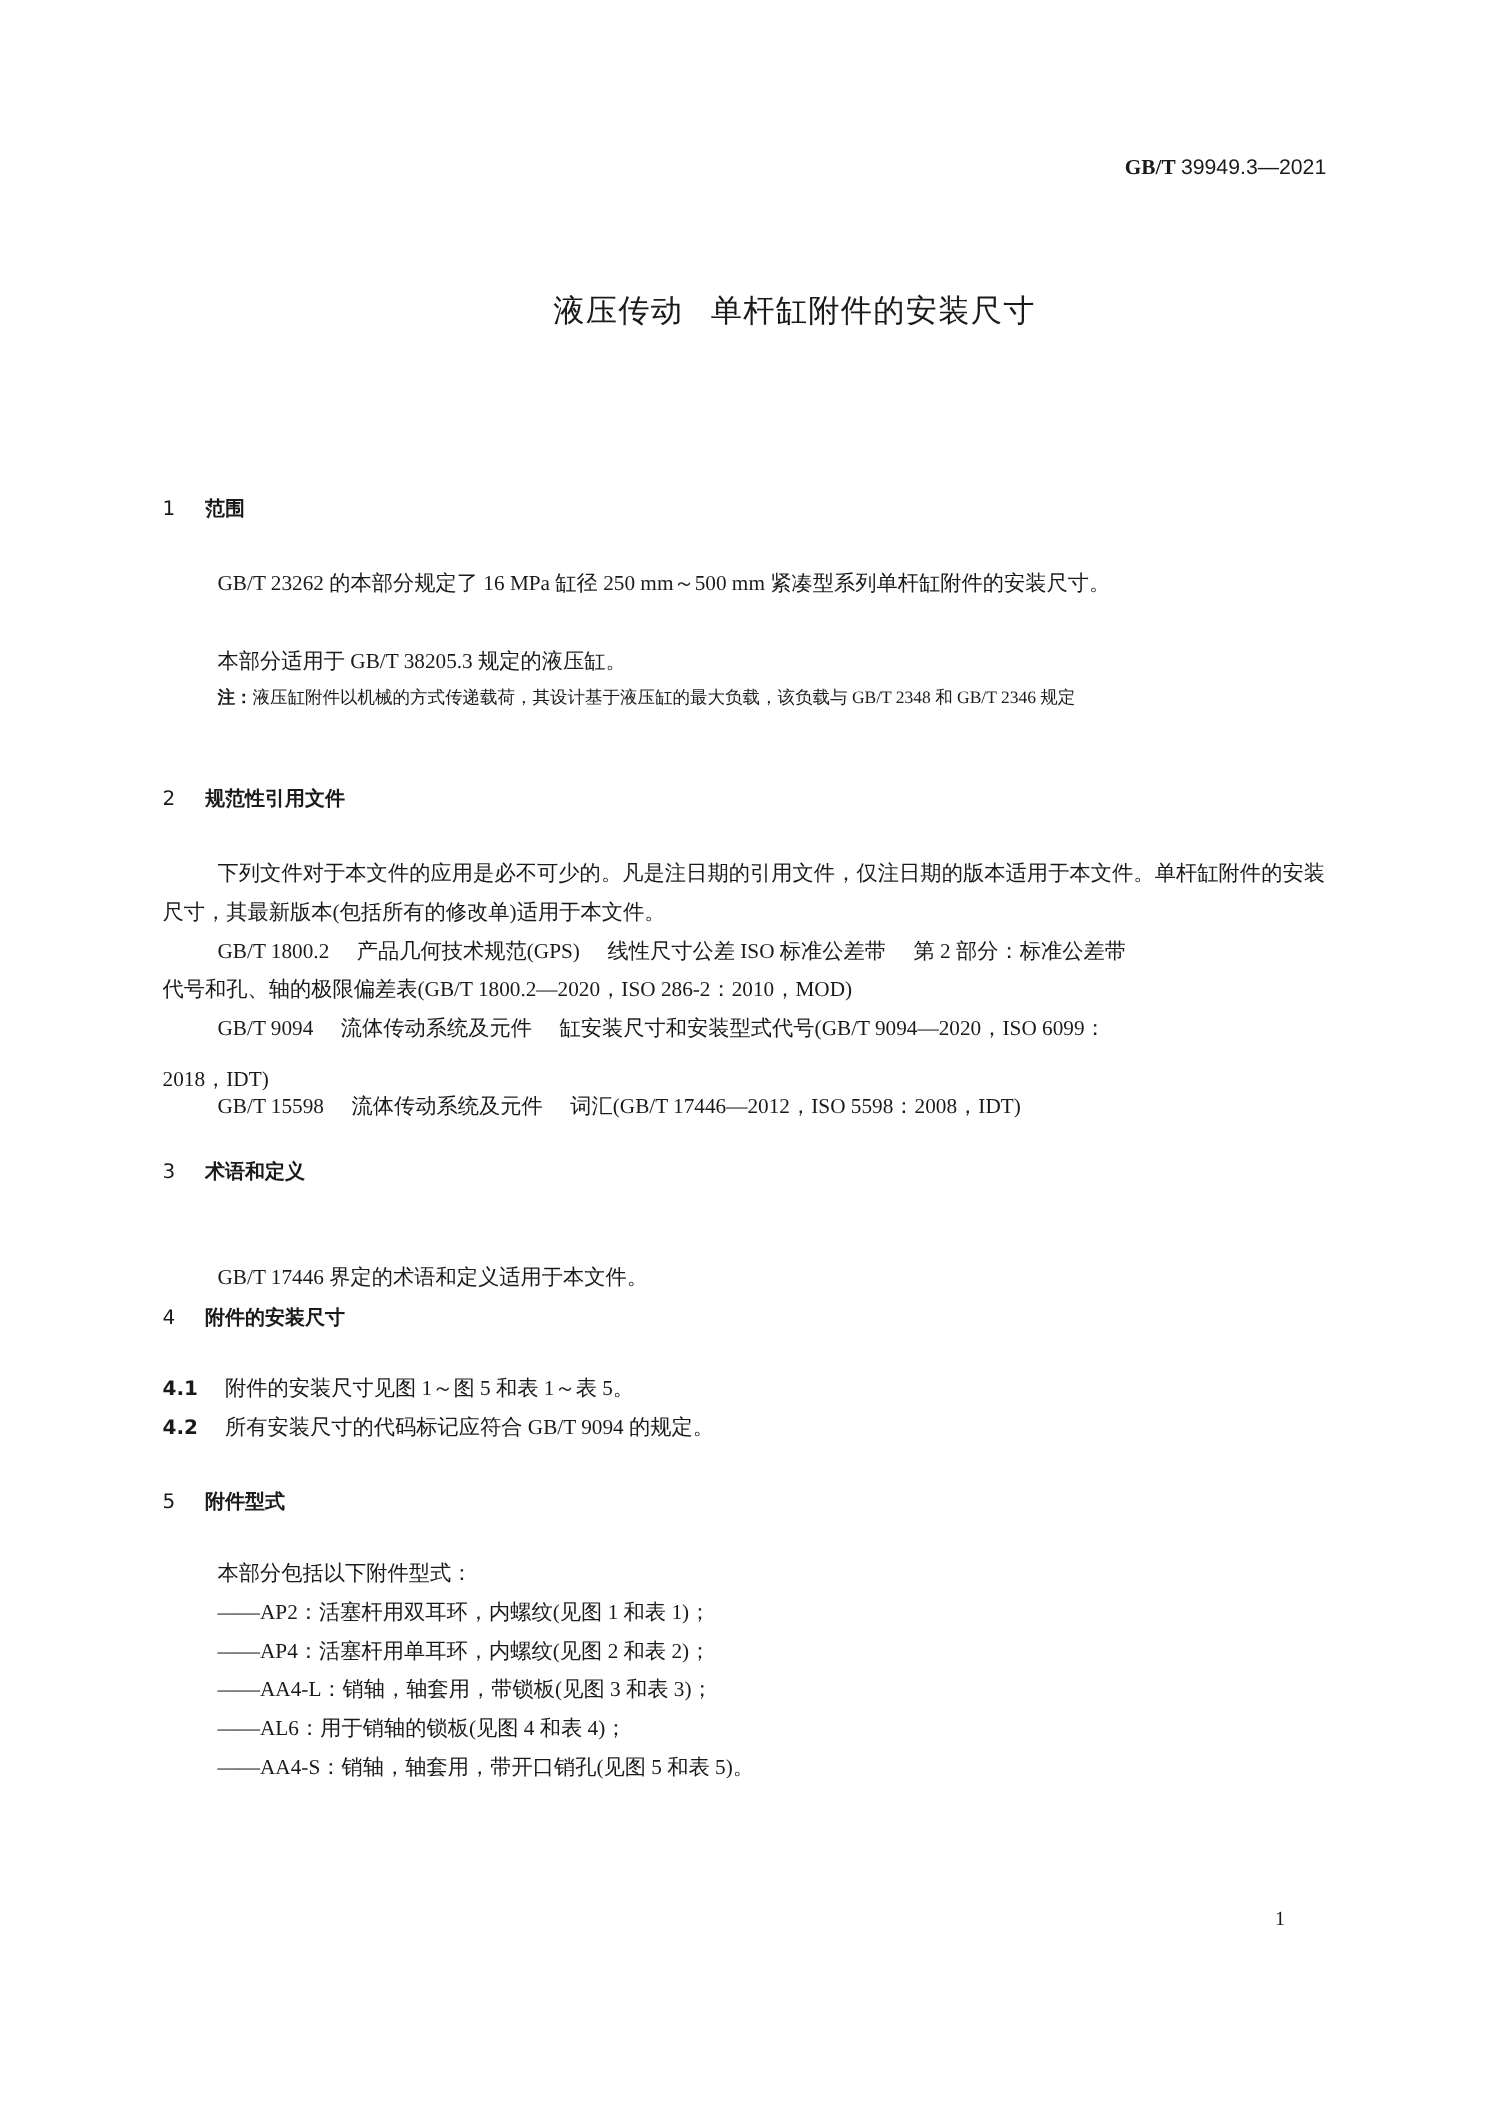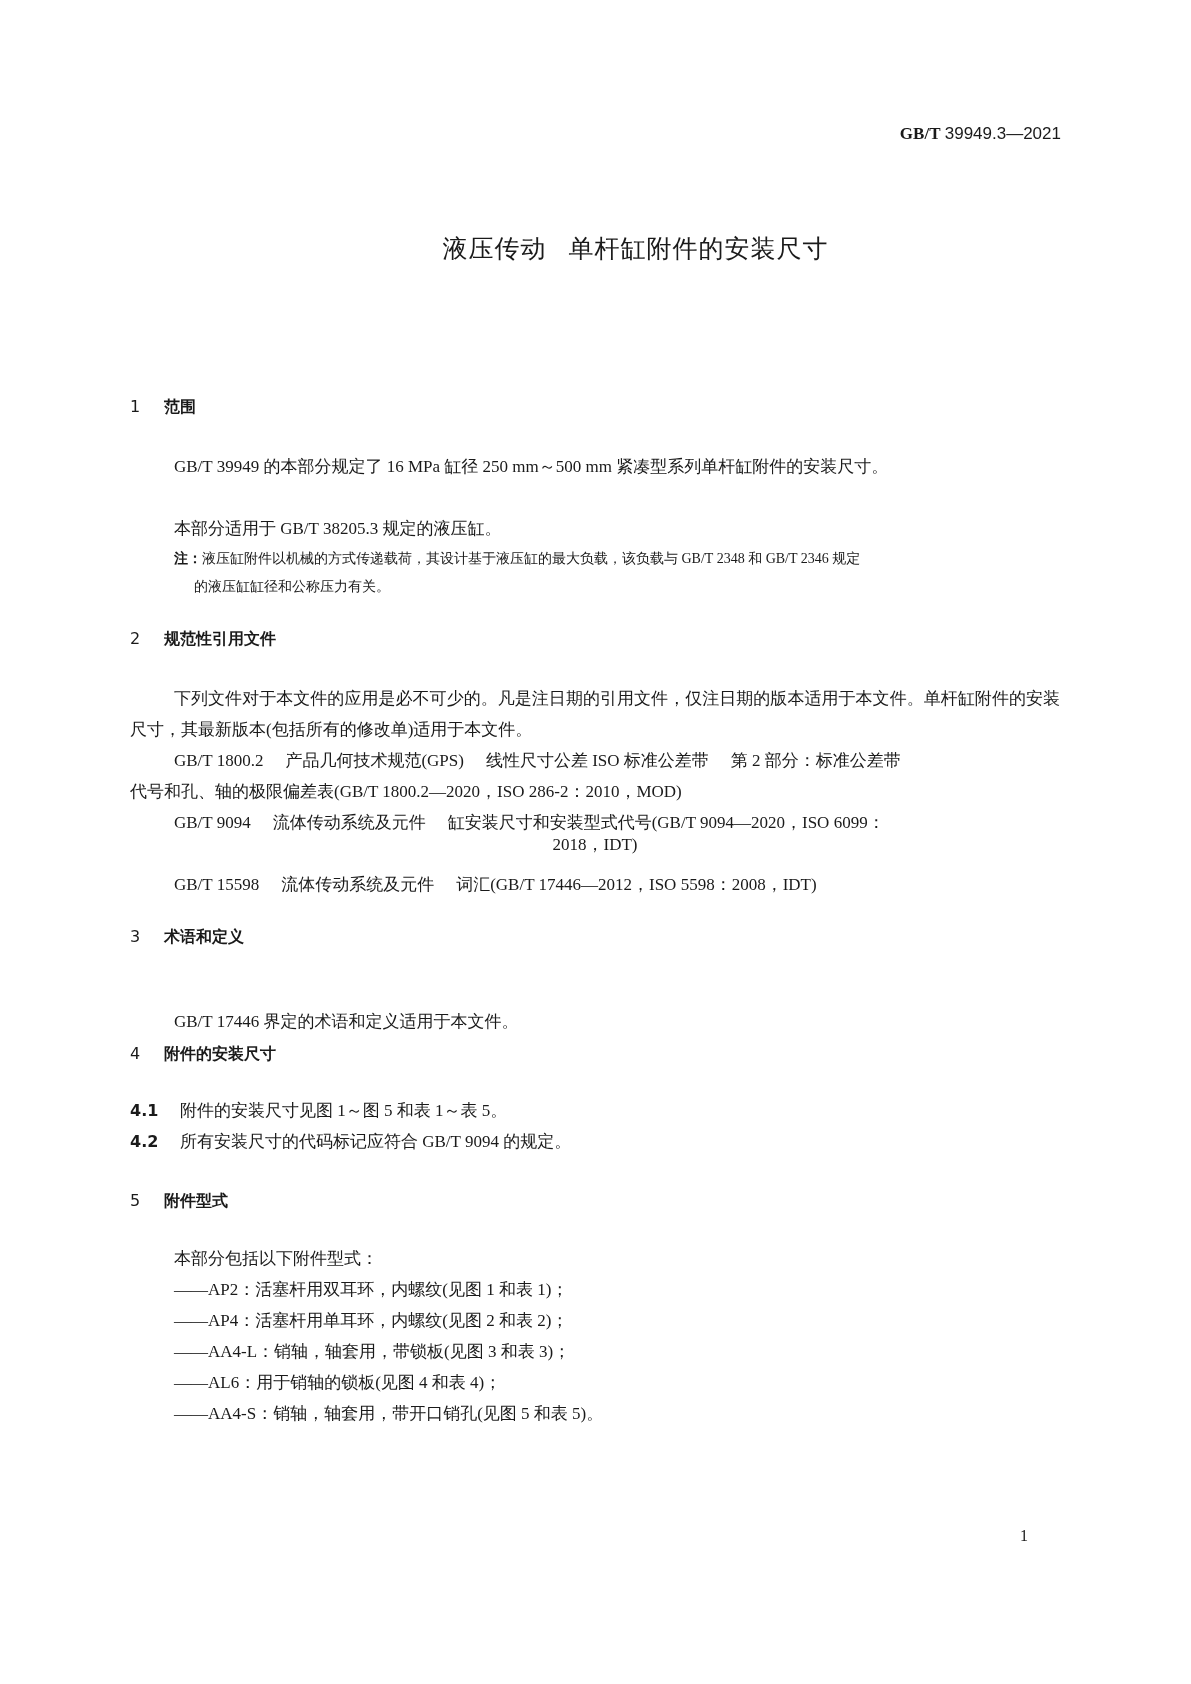--- a/index.html
+++ b/index.html
@@ -33,41 +33,40 @@
 
 <div class="title-block">
   <div>
     <span>液压传动</span><span class="gap"></span><span>单杆缸附件的安装尺寸</span>
   </div>
 </div>
 
 <div class="sec-heading" style="top:397px;">
   <span class="num">1</span><span>范围</span>
 </div>
-<div class="para indent" style="top:451px;">GB/T 39949 的本部分规定了 16 MPa 缸径 250 mm～500 mm 紧凑型系列单杆缸附件的安装尺寸。</div>
+<div class="para indent" style="top:451px;">GB/T 23262 的本部分规定了 16 MPa 缸径 250 mm～500 mm 紧凑型系列单杆缸附件的安装尺寸。</div>
 <div class="line" style="top:513px; padding-left:44px;">本部分适用于 GB/T 38205.3 规定的液压缸。</div>
 <div class="note" style="top:544px;">
   <span class="lbl">注：</span><span>液压缸附件以机械的方式传递载荷，其设计基于液压缸的最大负载，该负载与 GB/T 2348 和 GB/T 2346 规定</span>
-  <span class="cont">的液压缸缸径和公称压力有关。</span>
 </div>
 
 <div class="sec-heading" style="top:629px;">
   <span class="num">2</span><span>规范性引用文件</span>
 </div>
 <div class="para indent" style="top:683px;">下列文件对于本文件的应用是必不可少的。凡是注日期的引用文件，仅注日期的版本适用于本文件。单杆缸附件的安装尺寸，其最新版本(包括所有的修改单)适用于本文件。</div>
 
 <div class="line" style="top:745px; padding-left:44px;">
   <span>GB/T 1800.2</span><span class="gap"></span><span>产品几何技术规范(GPS)</span><span class="gap"></span><span>线性尺寸公差 ISO 标准公差带</span><span class="gap"></span><span>第 2 部分：标准公差带</span>
 </div>
 <div class="line" style="top:776px;">代号和孔、轴的极限偏差表(GB/T 1800.2—2020，ISO 286-2：2010，MOD)</div>
 
 <div class="line" style="top:807px; padding-left:44px;">
   <span>GB/T 9094</span><span class="gap"></span><span>流体传动系统及元件</span><span class="gap"></span><span>缸安装尺寸和安装型式代号(GB/T 9094—2020，ISO 6099：</span>
 </div>
-<div class="line" style="top:829px;text-align:center;">2018，IDT)</div>
+<div class="line" style="top:848px;">2018，IDT)</div>
 
 <div class="line" style="top:869px; padding-left:44px;">
   <span>GB/T 15598</span><span class="gap"></span><span>流体传动系统及元件</span><span class="gap"></span><span>词汇(GB/T 17446—2012，ISO 5598：2008，IDT)</span>
 </div>
 
 <div class="sec-heading" style="top:927px;">
   <span class="num">3</span><span>术语和定义</span>
 </div>
 <div class="line" style="top:981px; padding-left:44px;margin-top:25px;">GB/T 17446 界定的术语和定义适用于本文件。</div>
 

